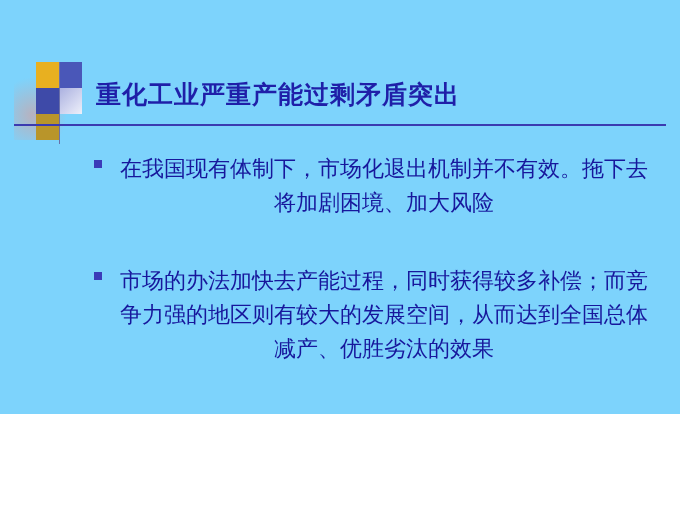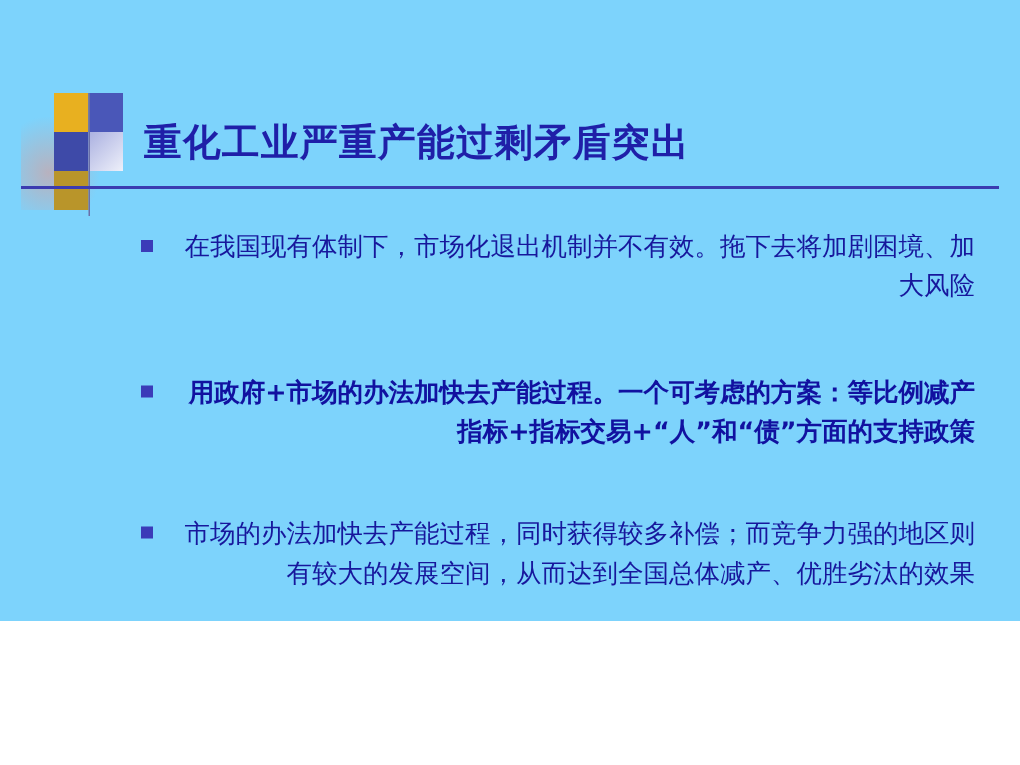--- a/index.html
+++ b/index.html
@@ -110,24 +110,24 @@
   .body {
     position: absolute;
     left: 90px;
     top: 152px;
     width: 560px;
   }
   .bullet {
     position: relative;
     padding-left: 28px;
     margin-bottom: 26px;
-    font-size: 17px;
+    font-size: 22px;
     line-height: 1.55;
     color: #17179c;
-    text-align: right;
+    text-align: center;
   }
   .bullet .marker {
     position: absolute;
     left: 4px;
     top: 8px;
     width: 8px;
     height: 8px;
     background: #3b3bb8;
   }
   .bullet.emph {
@@ -156,24 +156,20 @@
   <div class="title">重化工业严重产能过剩矛盾突出</div>
   <div class="title-rule"></div>
 
   <div class="body">
 
     <div class="bullet b1">
       <span class="marker"></span>
       <span class="txt">在我国现有体制下，市场化退出机制并不有效。拖下去将加剧困境、加大风险</span>
     </div>
 
-    <div class="bullet b2 emph">
-      <span class="marker"></span>
-      <span class="txt">用政府+市场的办法加快去产能过程。一个可考虑的方案：等比例减产指标+指标交易+“人”和“债”方面的支持政策</span>
-    </div>
 
     <div class="bullet">
       <span class="marker"></span>
       <span class="txt">市场的办法加快去产能过程，同时获得较多补偿；而竞争力强的地区则有较大的发展空间，从而达到全国总体减产、优胜劣汰的效果</span>
     </div>
 
   </div>
 </div>
 
 </body></html>

